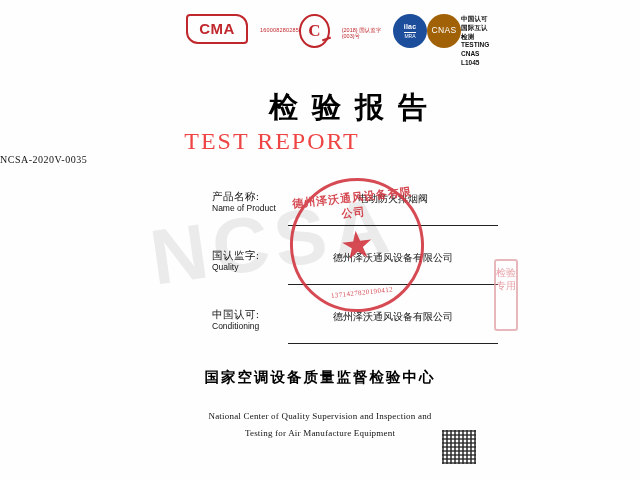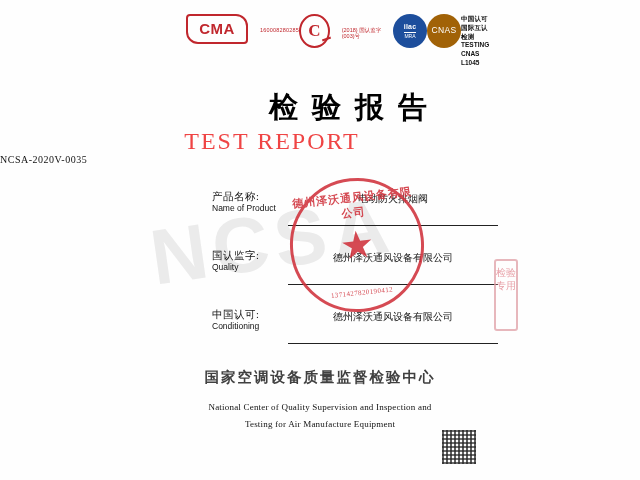--- a/index.html
+++ b/index.html
@@ -320,24 +320,24 @@
     top: 368px;
     left: 0;
     width: 640px;
     text-align: center;
   }
   .footer-cn {
     font-family: Liberation Serif, serif;
     font-size: 14.5px;
     font-weight: bold;
     letter-spacing: 2px;
-    color: #404040;
+    color: #000000;
   }
   .footer-en {
-    margin-top: 12px;
+    margin-top: 21px;
     font-family: "Liberation Serif", serif;
     font-size: 9px;
     line-height: 1.9;
     color: #111;
     letter-spacing: 0.2px;
   }
 
   
   .qr {
     position: absolute;

